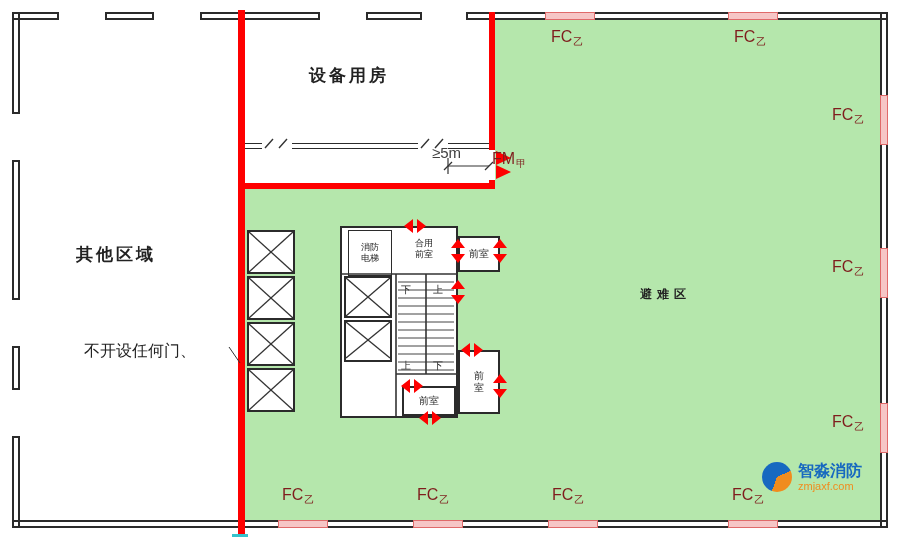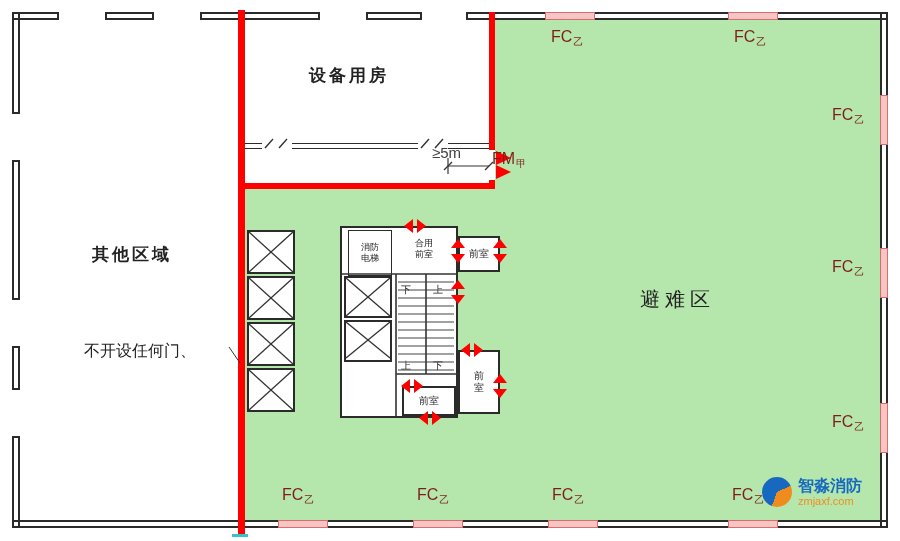--- a/index.html
+++ b/index.html
@@ -12,21 +12,21 @@
   .wall-v{border-left:2px solid var(--wall);border-right:2px solid var(--wall)}
   .win-h{background:#fff;border-left:2px solid var(--wall);border-right:2px solid var(--wall)}
   .win-v{background:#fff;border-top:2px solid var(--wall);border-bottom:2px solid var(--wall)}
   .fwin{background:var(--winfill);border:1px solid var(--winborder)}
   .redwall{background:var(--red)}
   .thinwall{border-top:1.5px solid var(--wall);border-bottom:1.5px solid var(--wall);background:#fff}
   .box{background:#fff;border:2px solid var(--wall)}
   .box-thin{background:#fff;border:1.5px solid var(--wall)}
   .lbl{color:#1a1a1a;white-space:nowrap}
   .area-lbl{font-size:17px;letter-spacing:3px;font-weight:bold;color:#222}
-  .refuge-lbl{font-size:20px;letter-spacing:5px;font-weight:normal;color:#222}
+  .refuge-lbl{font-size:12px;letter-spacing:5px;font-weight:bold;color:#222}
   .tag{font-size:16px;color:#7f1d1d}
   .tag .sub{font-size:10px;vertical-align:-3px;margin-left:1px}
   .note{font-size:16px;line-height:27px;color:#222}
   .smallbox{display:flex;flex-direction:column;align-items:center;justify-content:center;
             font-size:9px;line-height:1.2;color:#222;text-align:center}
   .stair-lbl{font-size:10px;color:#222}
   .dim{font-size:15px;color:#404040}
   svg.linework{position:absolute;left:0;top:0;pointer-events:none}
   .xline{stroke:#333;stroke-width:1.3}
   .tread{stroke:#444;stroke-width:1}
@@ -166,21 +166,21 @@
     <g>
       <line class="dimln" x1="448" y1="166" x2="489" y2="166"></line>
       <line class="dimln" x1="444" y1="170" x2="452" y2="162"></line>
       <line class="dimln" x1="485" y1="170" x2="493" y2="162"></line>
       <line class="dimln" x1="448" y1="158" x2="448" y2="174"></line>
     </g>
     <line x1="229" y1="347" x2="240" y2="363" stroke="#333" stroke-width="1"></line>
   </svg>
 
   <div class="abs lbl area-lbl" style="left:309px;top:64px">设备用房</div>
-  <div class="abs lbl area-lbl" style="left:92px;top:243px">其他区域</div>
+  <div class="abs lbl area-lbl" style="left:76px;top:243px">其他区域</div>
   <div class="abs lbl refuge-lbl" style="left:640px;top:286px">避难区</div>
 
   <div class="abs note" style="left:84px;top:337px;width:160px">
     <div>不开设任何门、</div>
   </div>
 
   <div class="abs dim" style="left:432px;top:144px">≥5m</div>
   <div class="abs lbl tag" style="left:492px;top:150px">
     <span>FM</span><span class="sub">甲</span>
   </div>
@@ -190,21 +190,21 @@
   <div class="abs lbl tag" style="left:832px;top:106px"><span>FC</span><span class="sub">乙</span></div>
   <div class="abs lbl tag" style="left:832px;top:258px"><span>FC</span><span class="sub">乙</span></div>
   <div class="abs lbl tag" style="left:832px;top:413px"><span>FC</span><span class="sub">乙</span></div>
   <div class="abs lbl tag" style="left:282px;top:486px"><span>FC</span><span class="sub">乙</span></div>
   <div class="abs lbl tag" style="left:417px;top:486px"><span>FC</span><span class="sub">乙</span></div>
   <div class="abs lbl tag" style="left:552px;top:486px"><span>FC</span><span class="sub">乙</span></div>
   <div class="abs lbl tag" style="left:732px;top:486px"><span>FC</span><span class="sub">乙</span></div>
 
   <div class="abs scale-mark" style="left:232px;top:534px;width:16px;height:3px"></div>
 
-  <div class="abs watermark" style="left:762px;top:477px">
+  <div class="abs watermark" style="left:762px;top:462px">
     <div class="wm-logo"></div>
     <div class="wm-text">
       <span class="wm-brand">智淼消防</span>
       <span class="wm-site">zmjaxf.com</span>
     </div>
   </div>
 
 </div>
 
 </body></html>

